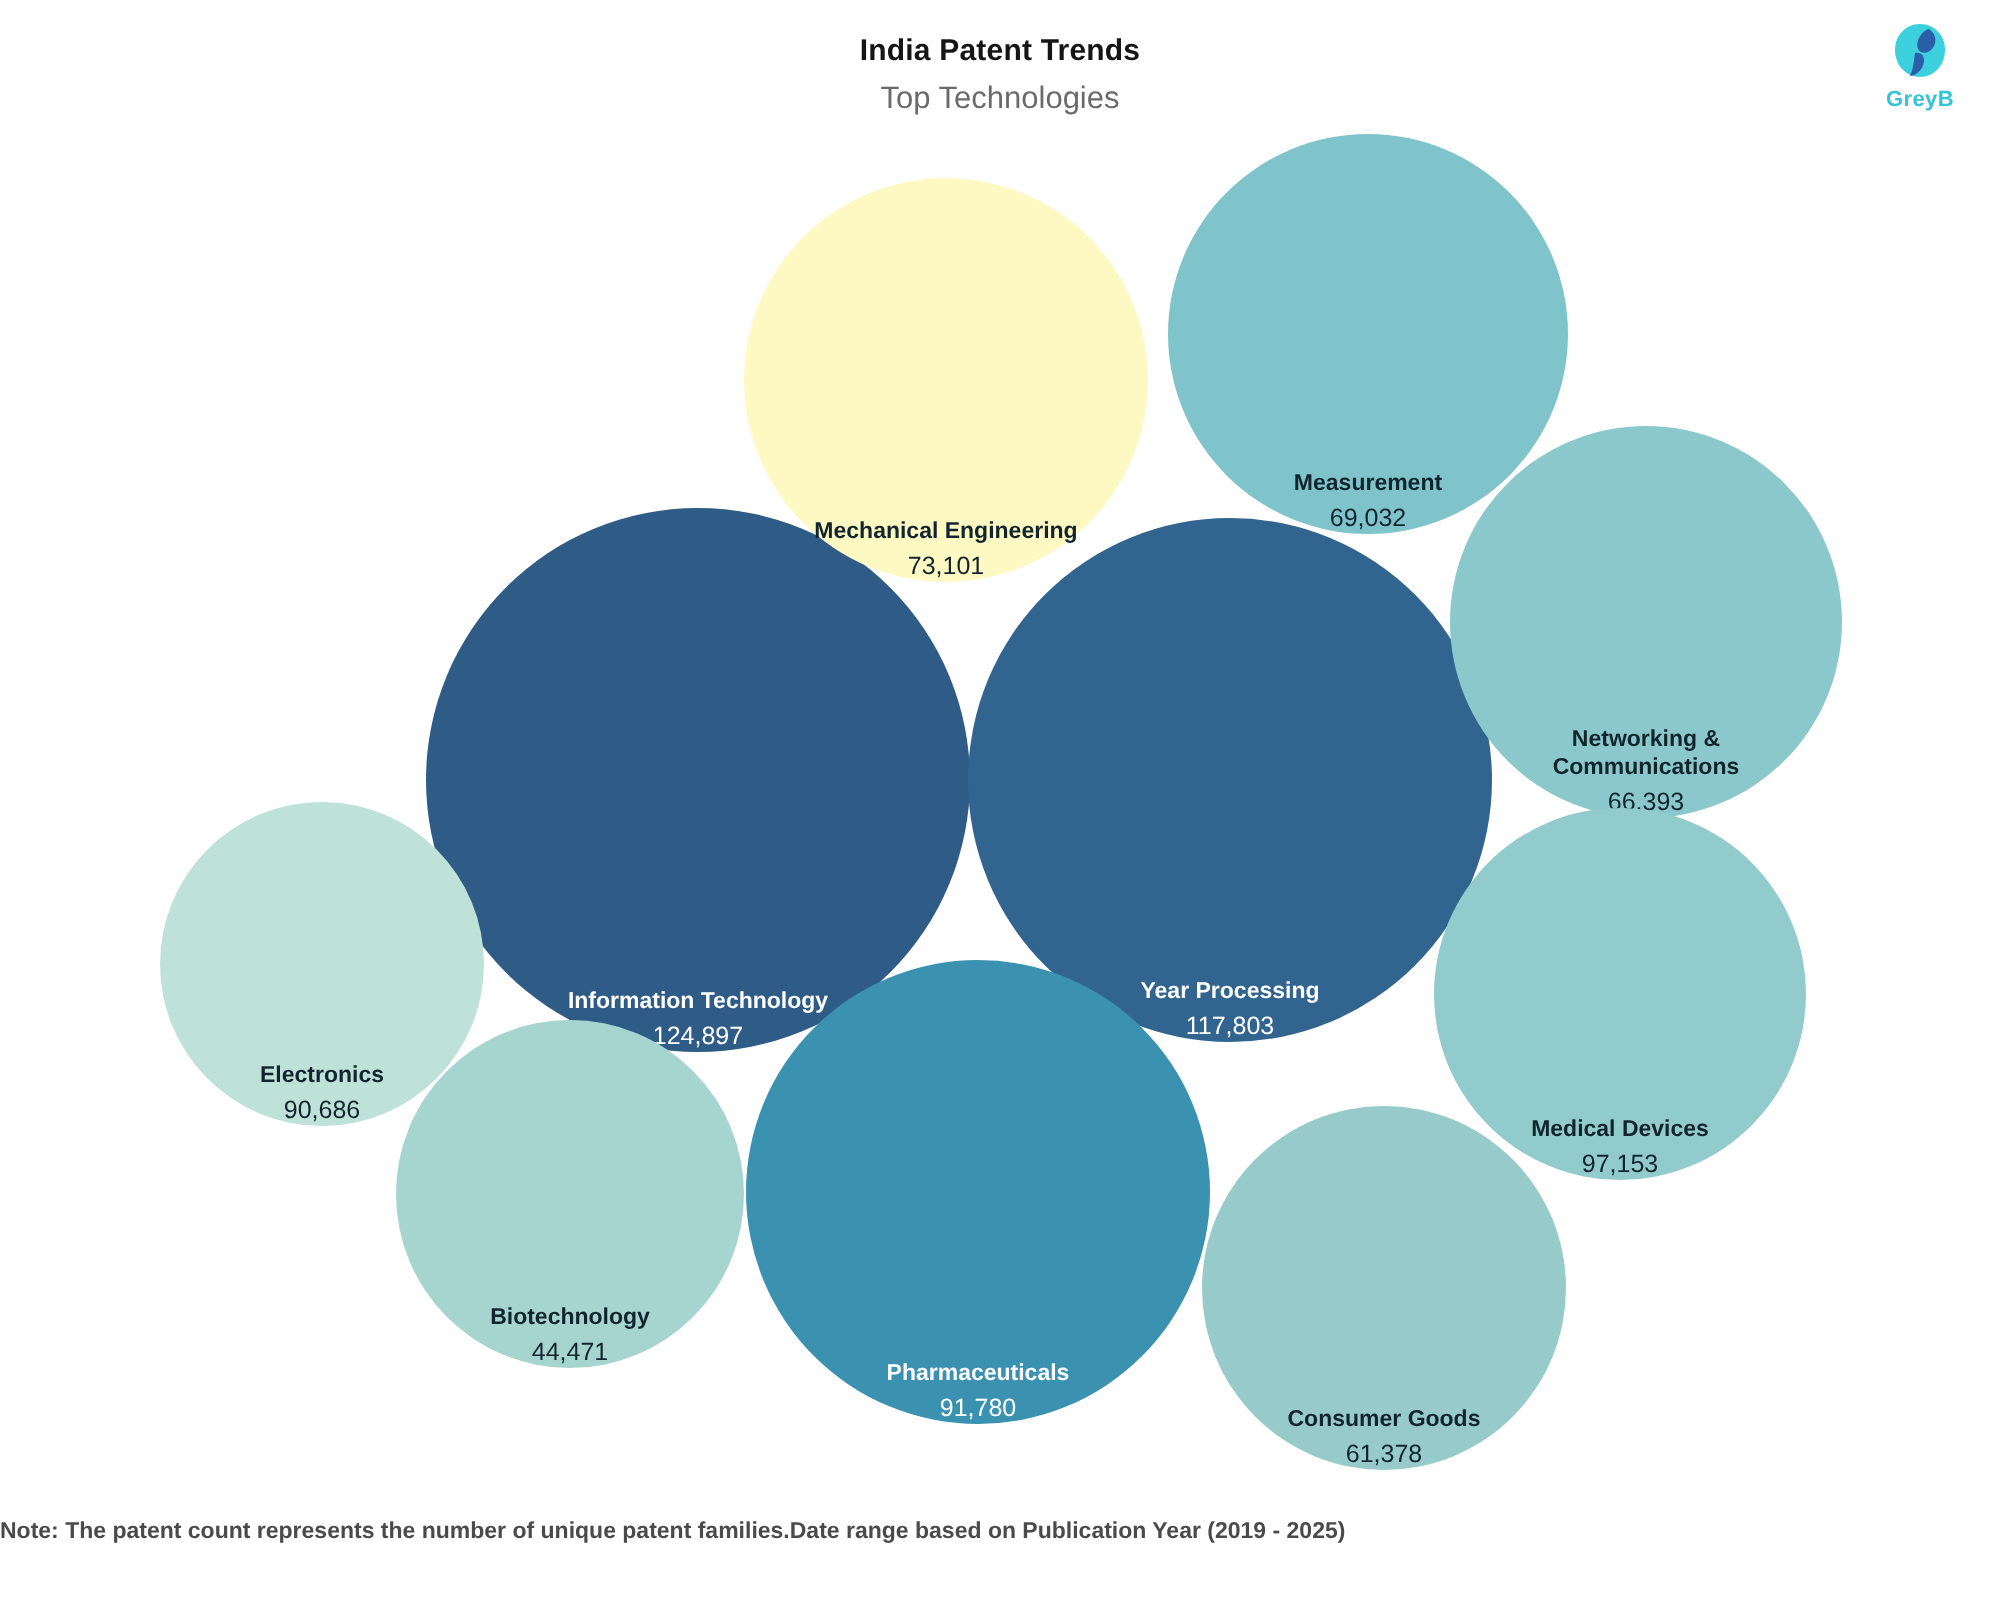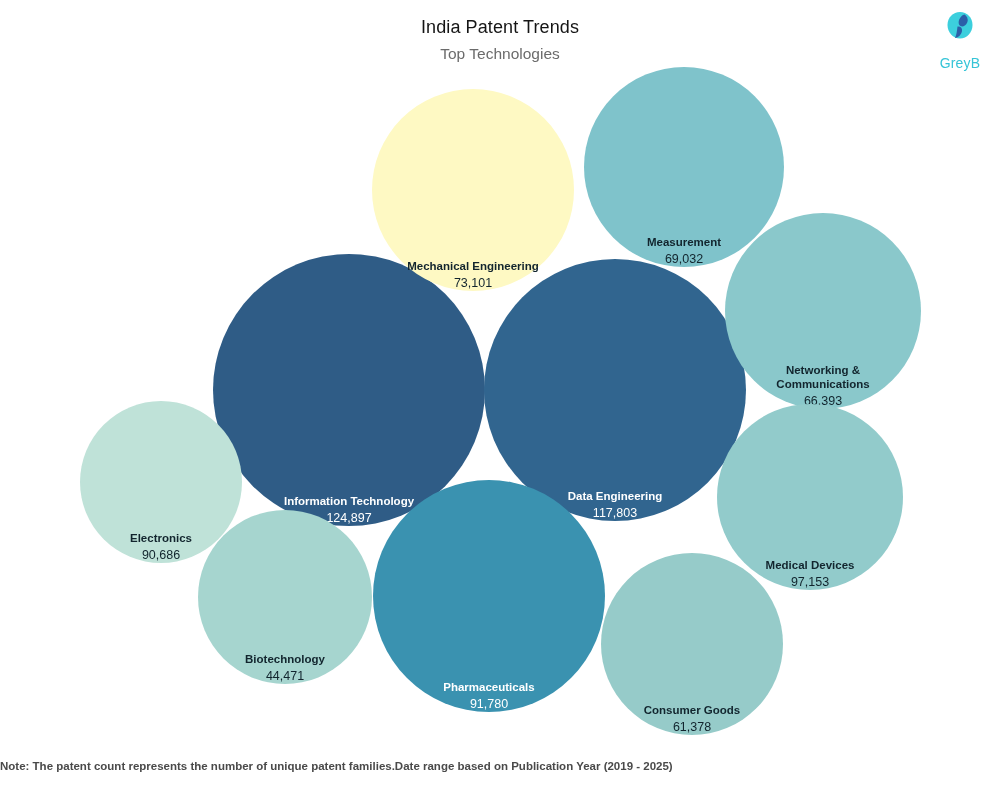--- a/index.html
+++ b/index.html
@@ -26,22 +26,22 @@
     position: absolute;
     top: 0;
     left: 0;
     width: 1000px;
     height: 70px;
     text-align: center;
   }
   .chart-title {
     margin: 0;
     padding-top: 17px;
-    font-size: 18px;
-    font-weight: normal;
+    font-size: 15px;
+    font-weight: bold;
     color: #151515;
     letter-spacing: 0.1px;
   }
   .chart-subtitle {
     margin: 0;
     padding-top: 7px;
     font-size: 15.5px;
     font-weight: normal;
     color: #6b6b6b;
   }
@@ -54,25 +54,25 @@
     width: 56px;
     height: 48px;
     text-align: center;
   }
   .logo-mark {
     display: block;
     margin: 0 auto;
   }
   .logo-text {
     display: block;
-    font-size: 14px;
-    font-weight: normal;
+    font-size: 11px;
+    font-weight: bold;
     color: #35c4d7;
     letter-spacing: 0.2px;
-    margin-top: 12px;
+    margin-top: 1px;
   }
 
   
   .bubble-field {
     position: absolute;
     top: 0;
     left: 0;
     width: 1000px;
     height: 800px;
   }
@@ -128,21 +128,21 @@
     </svg>
     <span class="logo-text">GreyB</span>
   </div>
 
   <div class="bubble-field">
       <div class="bubble" style="left: 213px; top: 254px; width: 272px; height: 272px; background: rgb(47, 92, 134); color: rgb(255, 255, 255);">
         <span class="bubble-label">Information Technology</span>
         <span class="bubble-value">124,897</span>
       </div>
       <div class="bubble" style="left: 484px; top: 259px; width: 262px; height: 262px; background: rgb(49, 101, 143); color: rgb(255, 255, 255);">
-        <span class="bubble-label">Data Engineering</span>
+        <span class="bubble-label">Year Processing</span>
         <span class="bubble-value">117,803</span>
       </div>
       <div class="bubble" style="left: 373px; top: 480px; width: 232px; height: 232px; background: rgb(58, 146, 176); color: rgb(255, 255, 255);">
         <span class="bubble-label">Pharmaceuticals</span>
         <span class="bubble-value">91,780</span>
       </div>
       <div class="bubble" style="left: 372px; top: 89px; width: 202px; height: 202px; background: #fef9c3; color: rgb(18, 37, 46);">
         <span class="bubble-label">Mechanical Engineering</span>
         <span class="bubble-value">73,101</span>
       </div>

